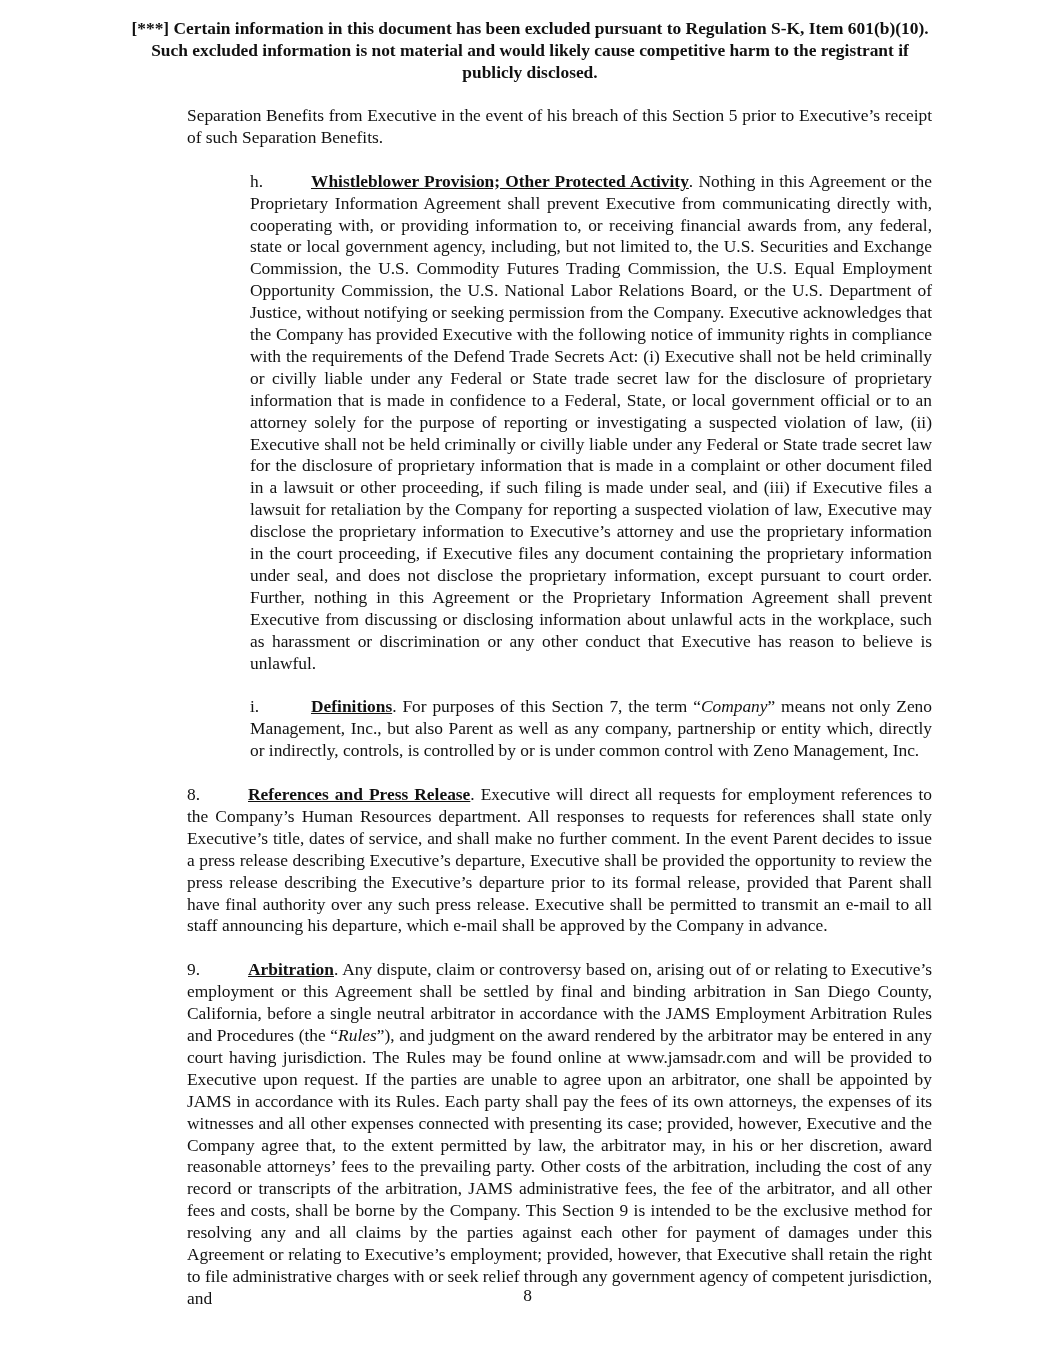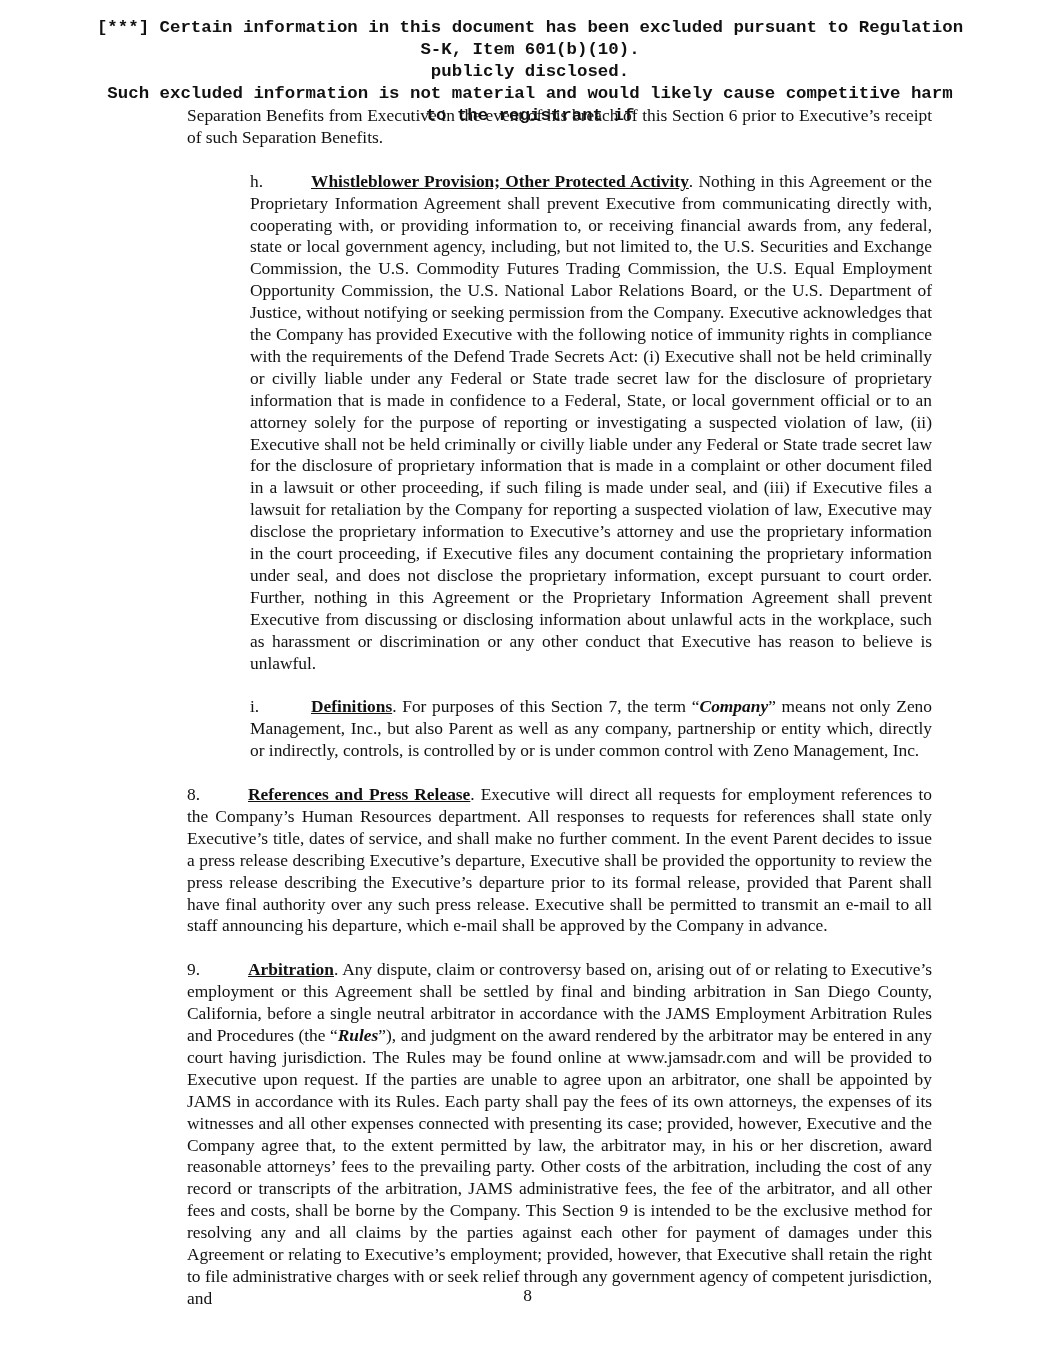--- a/index.html
+++ b/index.html
@@ -3,49 +3,49 @@
 <meta charset="utf-8">
 <style>
   html, body { margin: 0; padding: 0; background: #ffffff; }
   body {
     width: 1055px; height: 1365px; position: relative; overflow: hidden;
     font-family: "Liberation Serif", "DejaVu Serif", serif;
     color: #111111;
   }
   .legend {
     position: absolute; left: 95px; top: 17px; width: 870px;
-    text-align: center; font-weight: bold; font-size: 17.4px; line-height: 22px; font-family: Liberation Mono, monospace;
+    text-align: center; font-weight: bold; font-size: 17.4px; line-height: 22px;
   }
   .page {
     position: absolute; left: 124px; top: 105px; width: 808px;
     font-size: 17.4px; line-height: 21.9px;
   }
   p { margin: 0 0 21.9px 0; text-align: justify; }
   .indented { margin-left: 63px; }
   .num { display: inline-block; width: 61px; }
   .first-indent { padding-left: 63px; }
   .u { text-decoration: underline; font-weight: bold; }
-  .bi { font-weight: bold; font-style: italic; }
+  .bi { font-weight: normal; font-style: italic; }
   .page-number {
     position: absolute; left: 0; width: 1055px; top: 1285px;
     text-align: center; font-size: 17.4px;
   }
 </style>
 </head>
 <body>
 
 <div class="legend">
   <div>[***] Certain information in this document has been excluded pursuant to Regulation S-K, Item 601(b)(10).</div>
+  <div>Such excluded information is not material and would likely cause competitive harm to the registrant if</div>
   <div>publicly disclosed.</div>
-  <div>Such excluded information is not material and would likely cause competitive harm to the registrant if</div>
 </div>
 
 <div class="page">
 
-  <p class="indented">Separation Benefits from Executive in the event of his breach of this Section 6 prior to Executive’s receipt of such Separation Benefits.</p>
+  <p class="indented">Separation Benefits from Executive in the event of his breach of this Section 5 prior to Executive’s receipt of such Separation Benefits.</p>
 
   <p class="indented first-indent"><span class="num">h.</span><span class="u">Whistleblower Provision; Other Protected Activity</span><span>. Nothing in this Agreement or the Proprietary Information Agreement shall prevent Executive from communicating directly with, cooperating with, or providing information to, or receiving financial awards from, any federal, state or local government agency, including, but not limited to, the U.S. Securities and Exchange Commission, the U.S. Commodity Futures Trading Commission, the U.S. Equal Employment Opportunity Commission, the U.S. National Labor Relations Board, or the U.S. Department of Justice, without notifying or seeking permission from the Company.  Executive acknowledges that the Company has provided Executive with the following notice of immunity rights in compliance with the requirements of the Defend Trade Secrets Act: (i) Executive shall not be held criminally or civilly liable under any Federal or State trade secret law for the disclosure of proprietary information that is made in confidence to a Federal, State, or local government official or to an attorney solely for the purpose of reporting or investigating a suspected violation of law, (ii) Executive shall not be held criminally or civilly liable under any Federal or State trade secret law for the disclosure of proprietary information that is made in a complaint or other document filed in a lawsuit or other proceeding, if such filing is made under seal, and (iii) if Executive files a lawsuit for retaliation by the Company for reporting a suspected violation of law, Executive may disclose the proprietary information to Executive’s attorney and use the proprietary information in the court proceeding, if Executive files any document containing the proprietary information under seal, and does not disclose the proprietary information, except pursuant to court order.  Further, nothing in this Agreement or the Proprietary Information Agreement shall prevent Executive from discussing or disclosing information about unlawful acts in the workplace, such as harassment or discrimination or any other conduct that Executive has reason to believe is unlawful.</span></p>
 
   <p class="indented first-indent"><span class="num">i.</span><span class="u">Definitions</span><span>. For purposes of this Section 7, the term “</span><span class="bi">Company</span><span>” means not only Zeno Management, Inc., but also Parent as well as any company, partnership or entity which, directly or indirectly, controls, is controlled by or is under common control with Zeno Management, Inc.</span></p>
 
   <p class="first-indent"><span class="num">8.</span><span class="u">References and Press Release</span><span>. Executive will direct all requests for employment references to the Company’s Human Resources department. All responses to requests for references shall state only Executive’s title, dates of service, and shall make no further comment.  In the event Parent decides to issue a press release describing Executive’s departure, Executive shall be provided the opportunity to review the press release describing the Executive’s departure prior to its formal release, provided that Parent shall have final authority over any such press release.  Executive shall be permitted to transmit an e-mail to all staff announcing his departure, which e-mail shall be approved by the Company in advance.</span></p>
 
   <p class="first-indent"><span class="num">9.</span><span class="u">Arbitration</span><span>. Any dispute, claim or controversy based on, arising out of or relating to Executive’s employment or this Agreement shall be settled by final and binding arbitration in San Diego County, California, before a single neutral arbitrator in accordance with the JAMS Employment Arbitration Rules and Procedures (the “</span><span class="bi">Rules</span><span>”), and judgment on the award rendered by the arbitrator may be entered in any court having jurisdiction.  The Rules may be found online at www.jamsadr.com and will be provided to Executive upon request.  If the parties are unable to agree upon an arbitrator, one shall be appointed by JAMS in accordance with its Rules.  Each party shall pay the fees of its own attorneys, the expenses of its witnesses and all other expenses connected with presenting its case; provided, however, Executive and the Company agree that, to the extent permitted by law, the arbitrator may, in his or her discretion, award reasonable attorneys’ fees to the prevailing party.  Other costs of the arbitration, including the cost of any record or transcripts of the arbitration, JAMS administrative fees, the fee of the arbitrator, and all other fees and costs, shall be borne by the Company.  This Section 9 is intended to be the exclusive method for resolving any and all claims by the parties against each other for payment of damages under this Agreement or relating to Executive’s employment; provided, however, that Executive shall retain the right to file administrative charges with or seek relief through any government agency of competent jurisdiction, and</span></p>
 
 </div>

